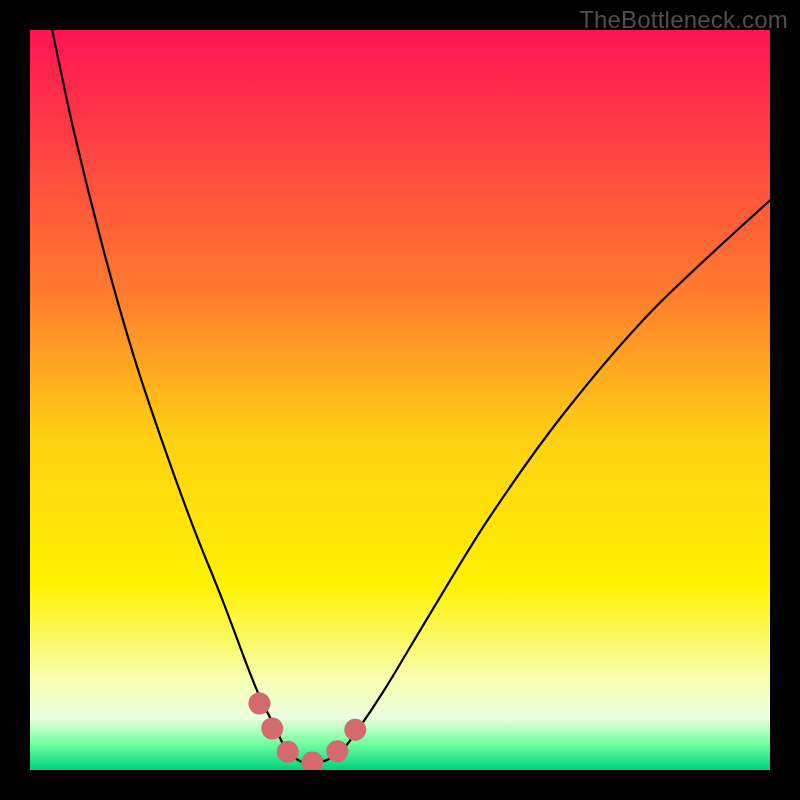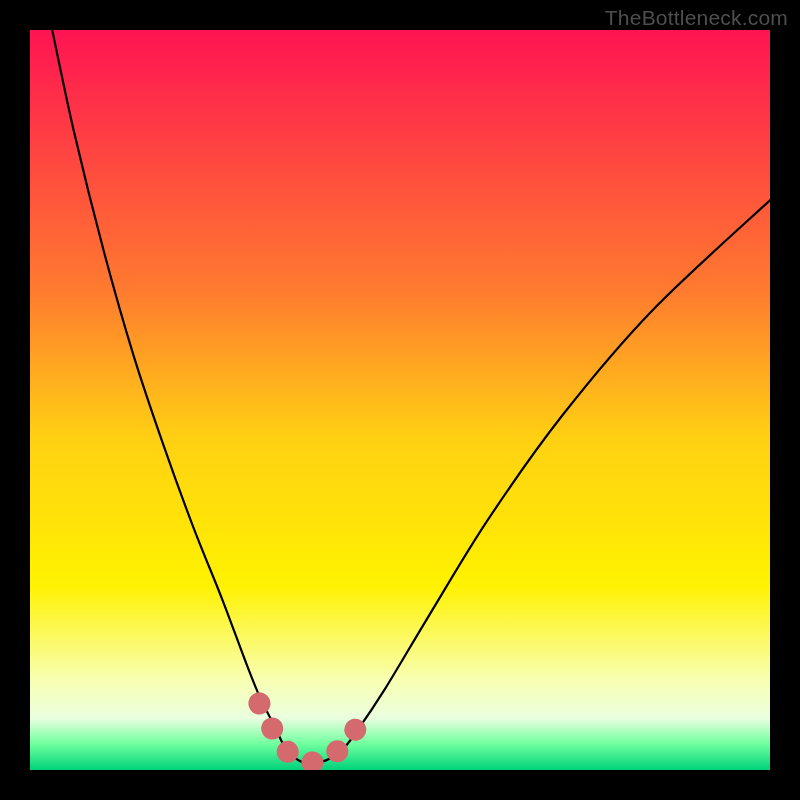--- a/index.html
+++ b/index.html
@@ -21,21 +21,21 @@
   }
   .gradient {
     position: absolute;
     inset: 0;
   }
   .attribution {
     position: absolute;
     top: 6px;
     right: 12px;
     color: #4f4f4f;
-    font-size: 21px;
+    font-size: 24px;
     font-weight: 500;
     letter-spacing: 0.2px;
     z-index: 20;
     user-select: text;
   }
   svg.plot {
     position: absolute;
     inset: 0;
     z-index: 10;
   }

